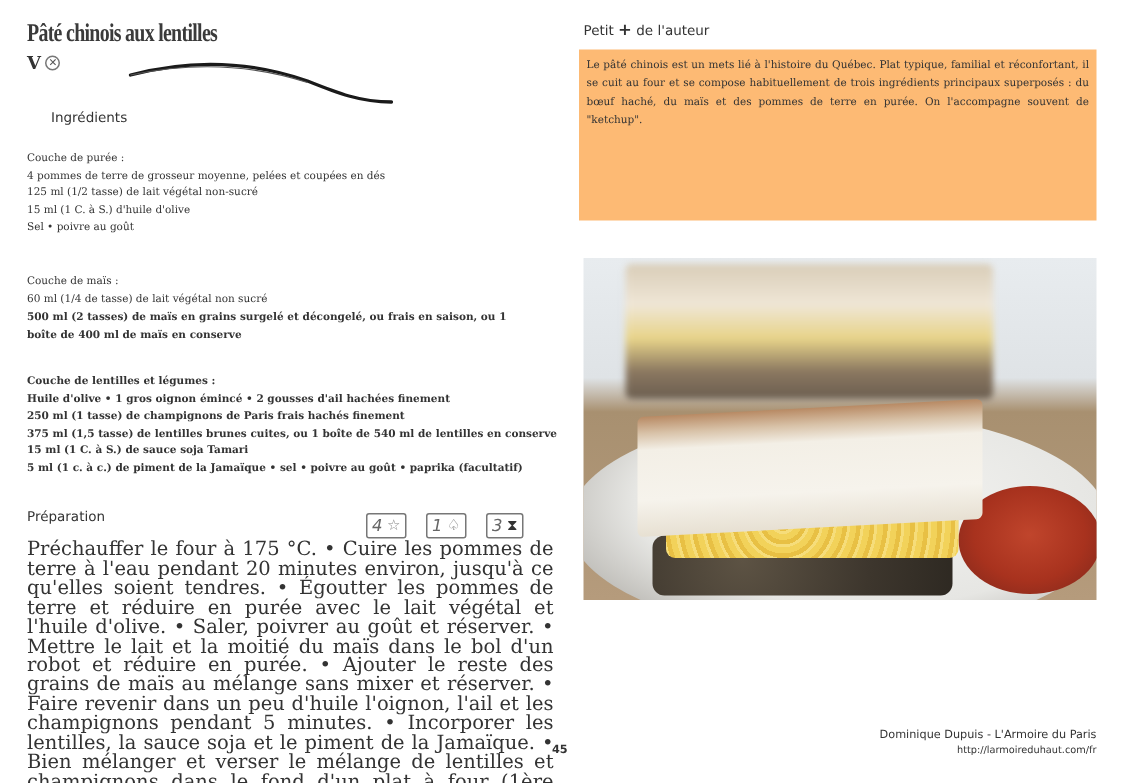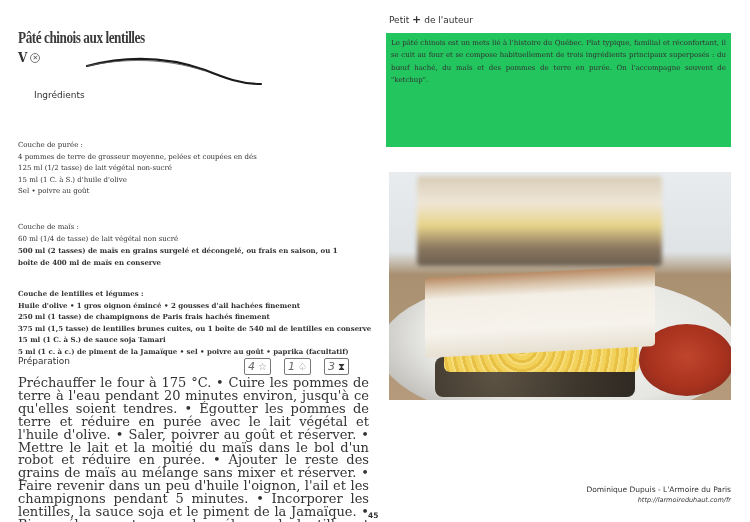--- a/index.html
+++ b/index.html
@@ -1,40 +1,40 @@
 <!DOCTYPE html>
 <html><head>
 <meta charset="utf-8">
 <style>
   * { box-sizing: border-box; margin: 0; padding: 0; }
   html, body { width: 750px; height: 522px; background: #ffffff; overflow: hidden; }
   body { position: relative; font-family: "DejaVu Serif", serif; color: #333; }
 
-  .page-left { position: absolute; left: 0; top: 16px; width: 375px; height: 384px; }
+  .page-left { position: absolute; left: 0; top: 0; width: 375px; height: 384px; }
   .page-right { position: absolute; left: 375px; top: 0; width: 375px; height: 522px; }
 
   .title {
     position: absolute; left: 18px; top: 12px;
     font-family: "Liberation Serif", serif; font-size: 17px; font-weight: bold;
     color: #3a3a3a; letter-spacing: -0.6px; transform: scaleX(0.78); transform-origin: left top;
     white-space: nowrap;
   }
   .diet-icons { position: absolute; left: 18px; top: 35px; display: flex; align-items: center; gap: 3px; }
   .veg-icon { font-family: "DejaVu Serif", serif; font-size: 12px; color: #333; font-weight: bold; }
   .nogluten-icon {
     width: 10px; height: 10px; border: 1px solid #777; border-radius: 50%;
     font-size: 7px; line-height: 8px; text-align: center; color: #555; font-family: "DejaVu Sans", sans-serif;
   }
   .swoosh { position: absolute; left: 85px; top: 38px; width: 178px; height: 34px; }
 
   .section-heading {
     position: absolute; left: 18px;
     font-family: "DejaVu Sans", sans-serif; font-size: 9px; color: #333;
   }
-  .block { position: absolute; left: 18px; width: 350px; font-size: 7px; line-height: 11.6px; color: #333; margin-top: 24px; }
+  .block { position: absolute; left: 18px; width: 350px; font-size: 7px; line-height: 11.6px; color: #333; }
   .block .line { white-space: nowrap; }
   .block .line.wrap { white-space: normal; font-weight: bold; }
 
   .badges { position: absolute; top: 342px; left: 244px; display: flex; gap: 13px; }
   .badge {
     height: 17px; border: 1px solid #777; border-radius: 2px; padding: 0 3px;
     display: flex; align-items: center; gap: 3px; font-family: "DejaVu Sans", sans-serif;
     font-size: 11px; font-style: italic; color: #666;
   }
   .badge .glyph { font-size: 10px; font-style: normal; color: #888; }
@@ -48,21 +48,21 @@
     font-family: "DejaVu Sans", sans-serif; font-size: 7.5px; font-weight: bold; color: #333;
   }
 
   .author-heading {
     position: absolute; left: 389px; top: 13px;
     font-family: "DejaVu Sans", sans-serif; font-size: 9px; color: #333;
   }
   .author-heading .plus { font-weight: bold; font-size: 11px; }
   .author-box {
     position: absolute; left: 386px; top: 33px; width: 345px; height: 114px;
-    background: #22c55e; padding: 4px 5px; font-size: 7px; line-height: 12.4px; color: #333;
+    background: #fdba74; padding: 4px 5px; font-size: 7px; line-height: 12.4px; color: #333;
     text-align: justify;
   }
   .author-box p { margin: 0; }
 
   .photo {
     position: absolute; left: 389px; top: 172px; width: 342px; height: 228px; overflow: hidden;
     background: linear-gradient(180deg, #e8ecef 0%, #dfe3e6 35%, #a89070 45%, #b59b7c 100%);
   }
   .photo .bg-dish {
     position: absolute; left: 28px; top: 4px; width: 245px; height: 90px;
@@ -93,21 +93,21 @@
     position: absolute; left: 250px; top: 152px; width: 95px; height: 72px;
     background: radial-gradient(ellipse at 50% 45%, #c0452c 0%, #a8321e 55%, #8a2a1c 85%, rgba(138,42,28,0) 100%);
     border-radius: 50%;
   }
 
   .credit {
     position: absolute; right: 19px; top: 484px; text-align: right;
     font-family: "DejaVu Sans", sans-serif; color: #333;
   }
   .credit .name { font-size: 7.5px; line-height: 11px; }
-  .credit .url { font-size: 6.5px; line-height: 10px; font-style: italic; }
+  .credit .url { font-size: 6.5px; line-height: 10px; }
 </style>
 </head>
 <body>
 
 <div class="page-left">
 
   <div class="title">Pâté chinois aux lentilles</div>
 
   <div class="diet-icons">
     <span class="veg-icon">V</span>

